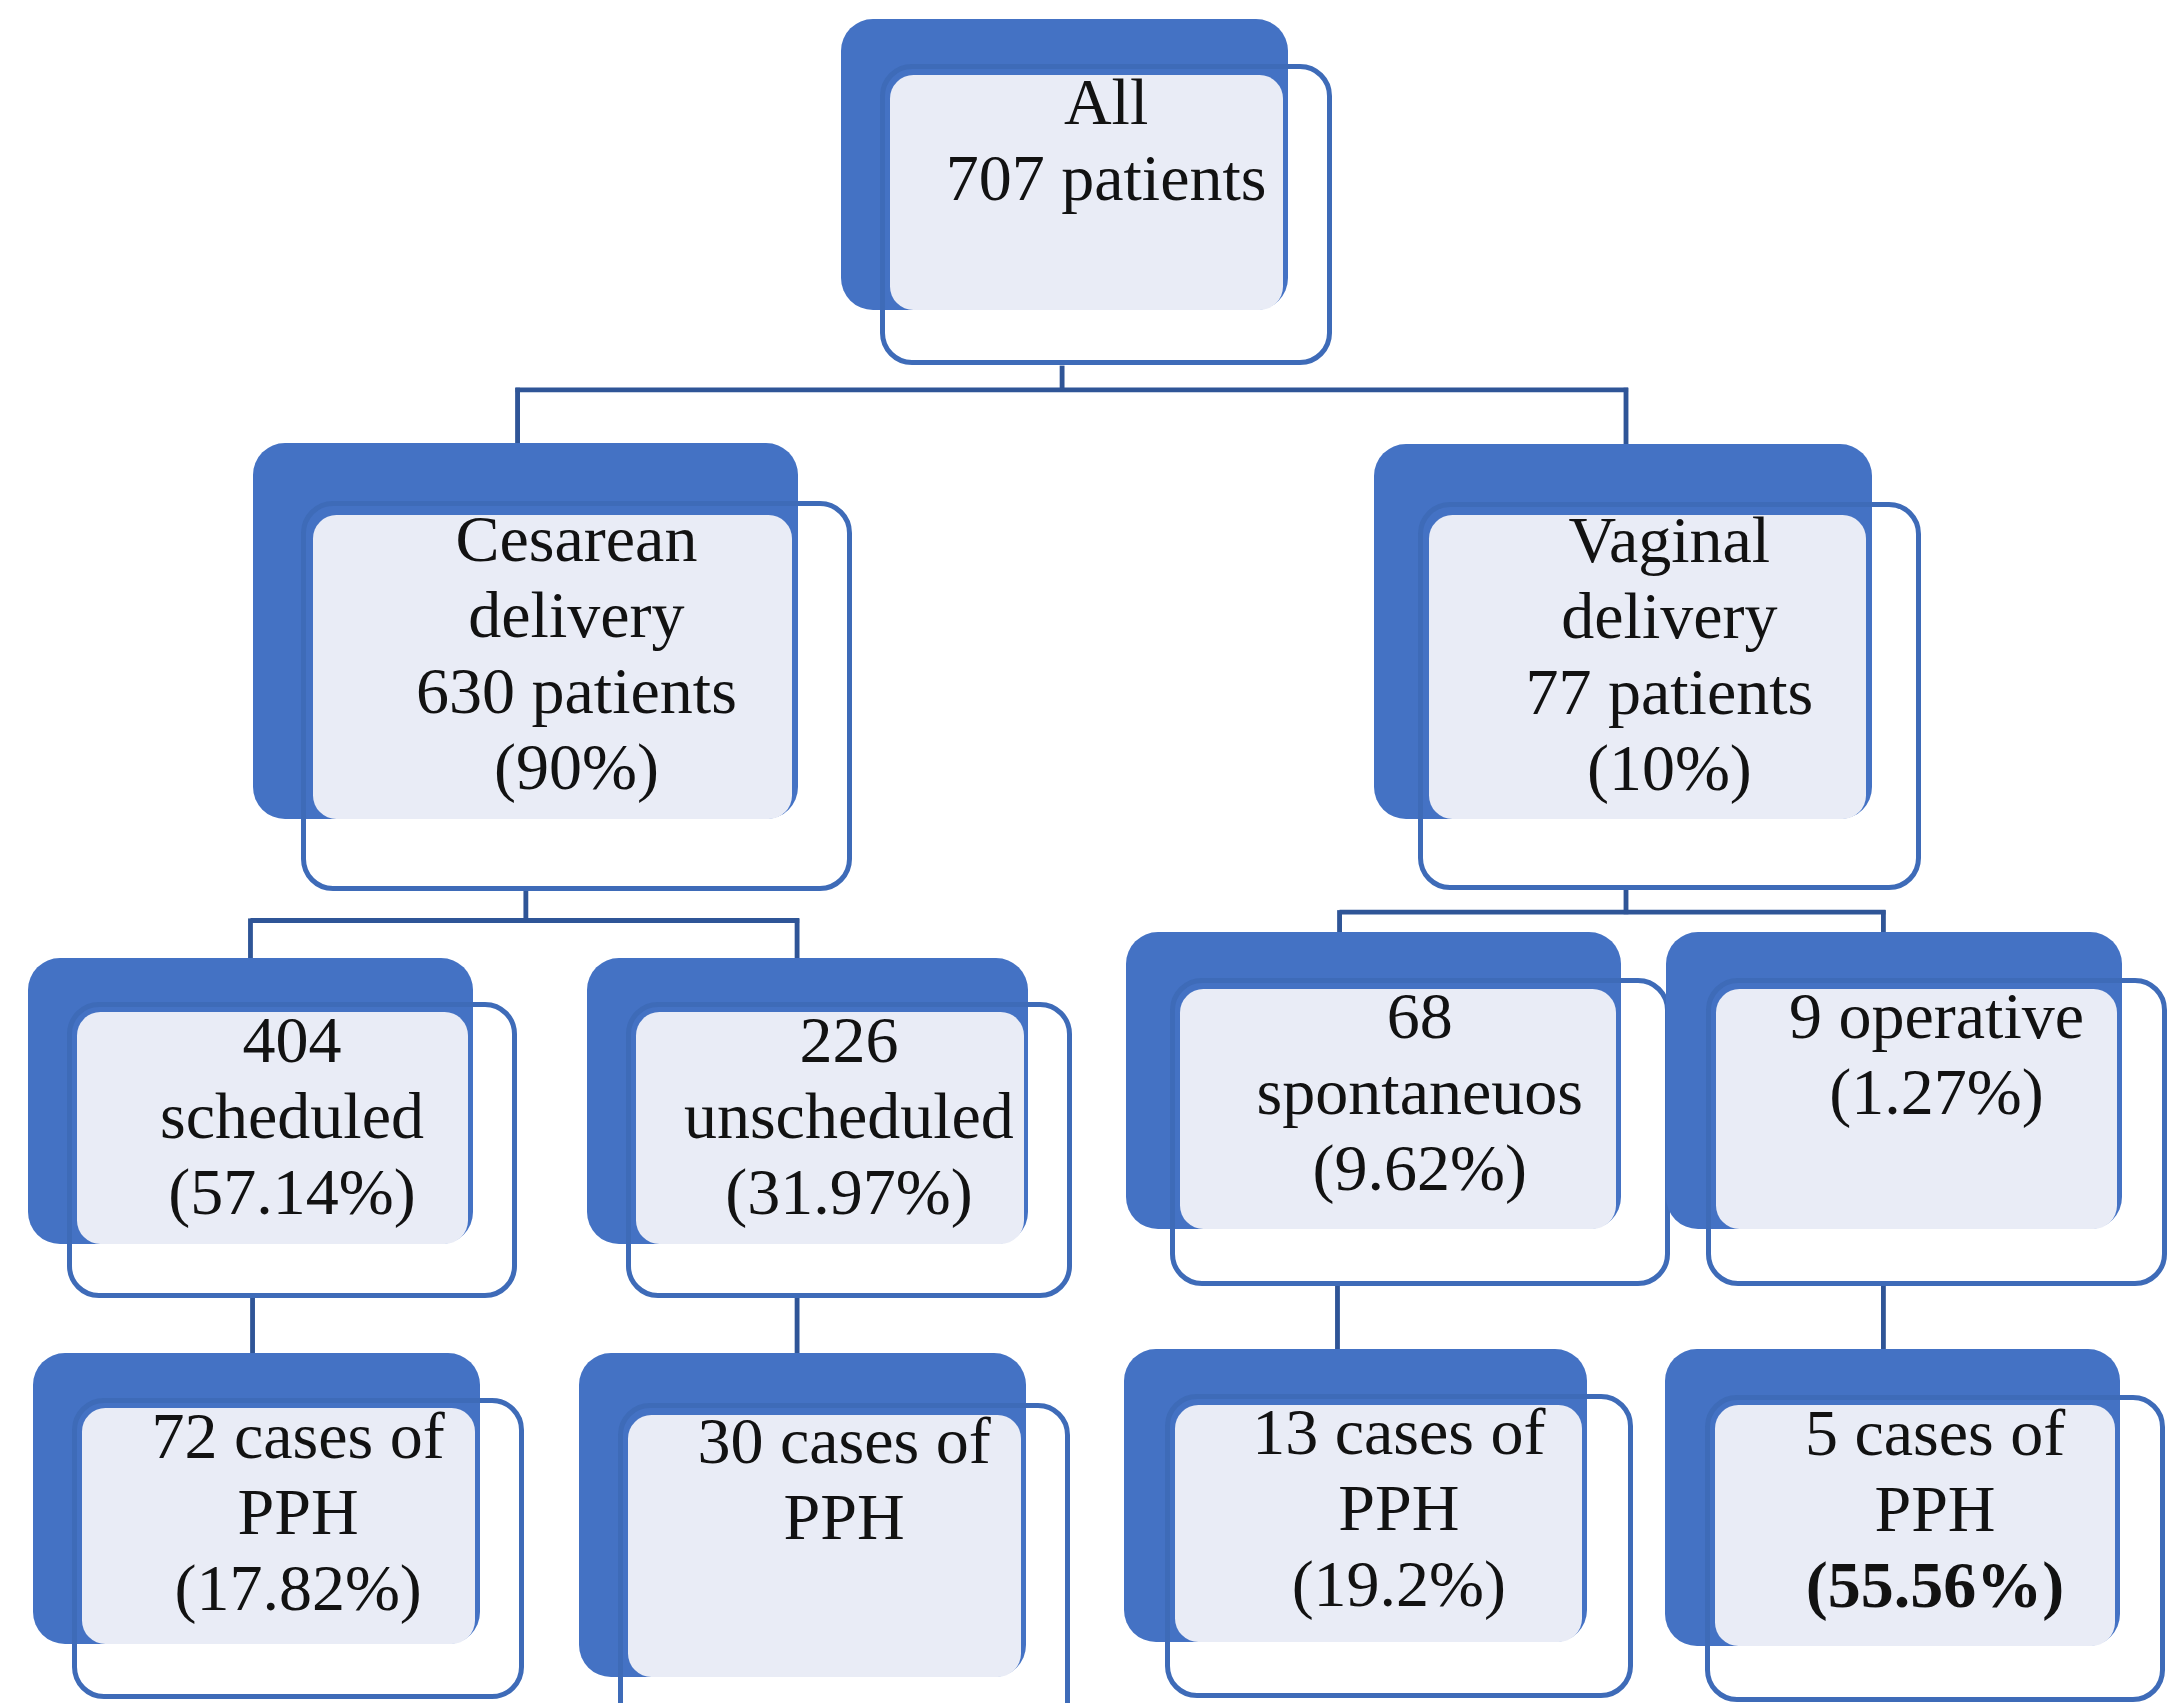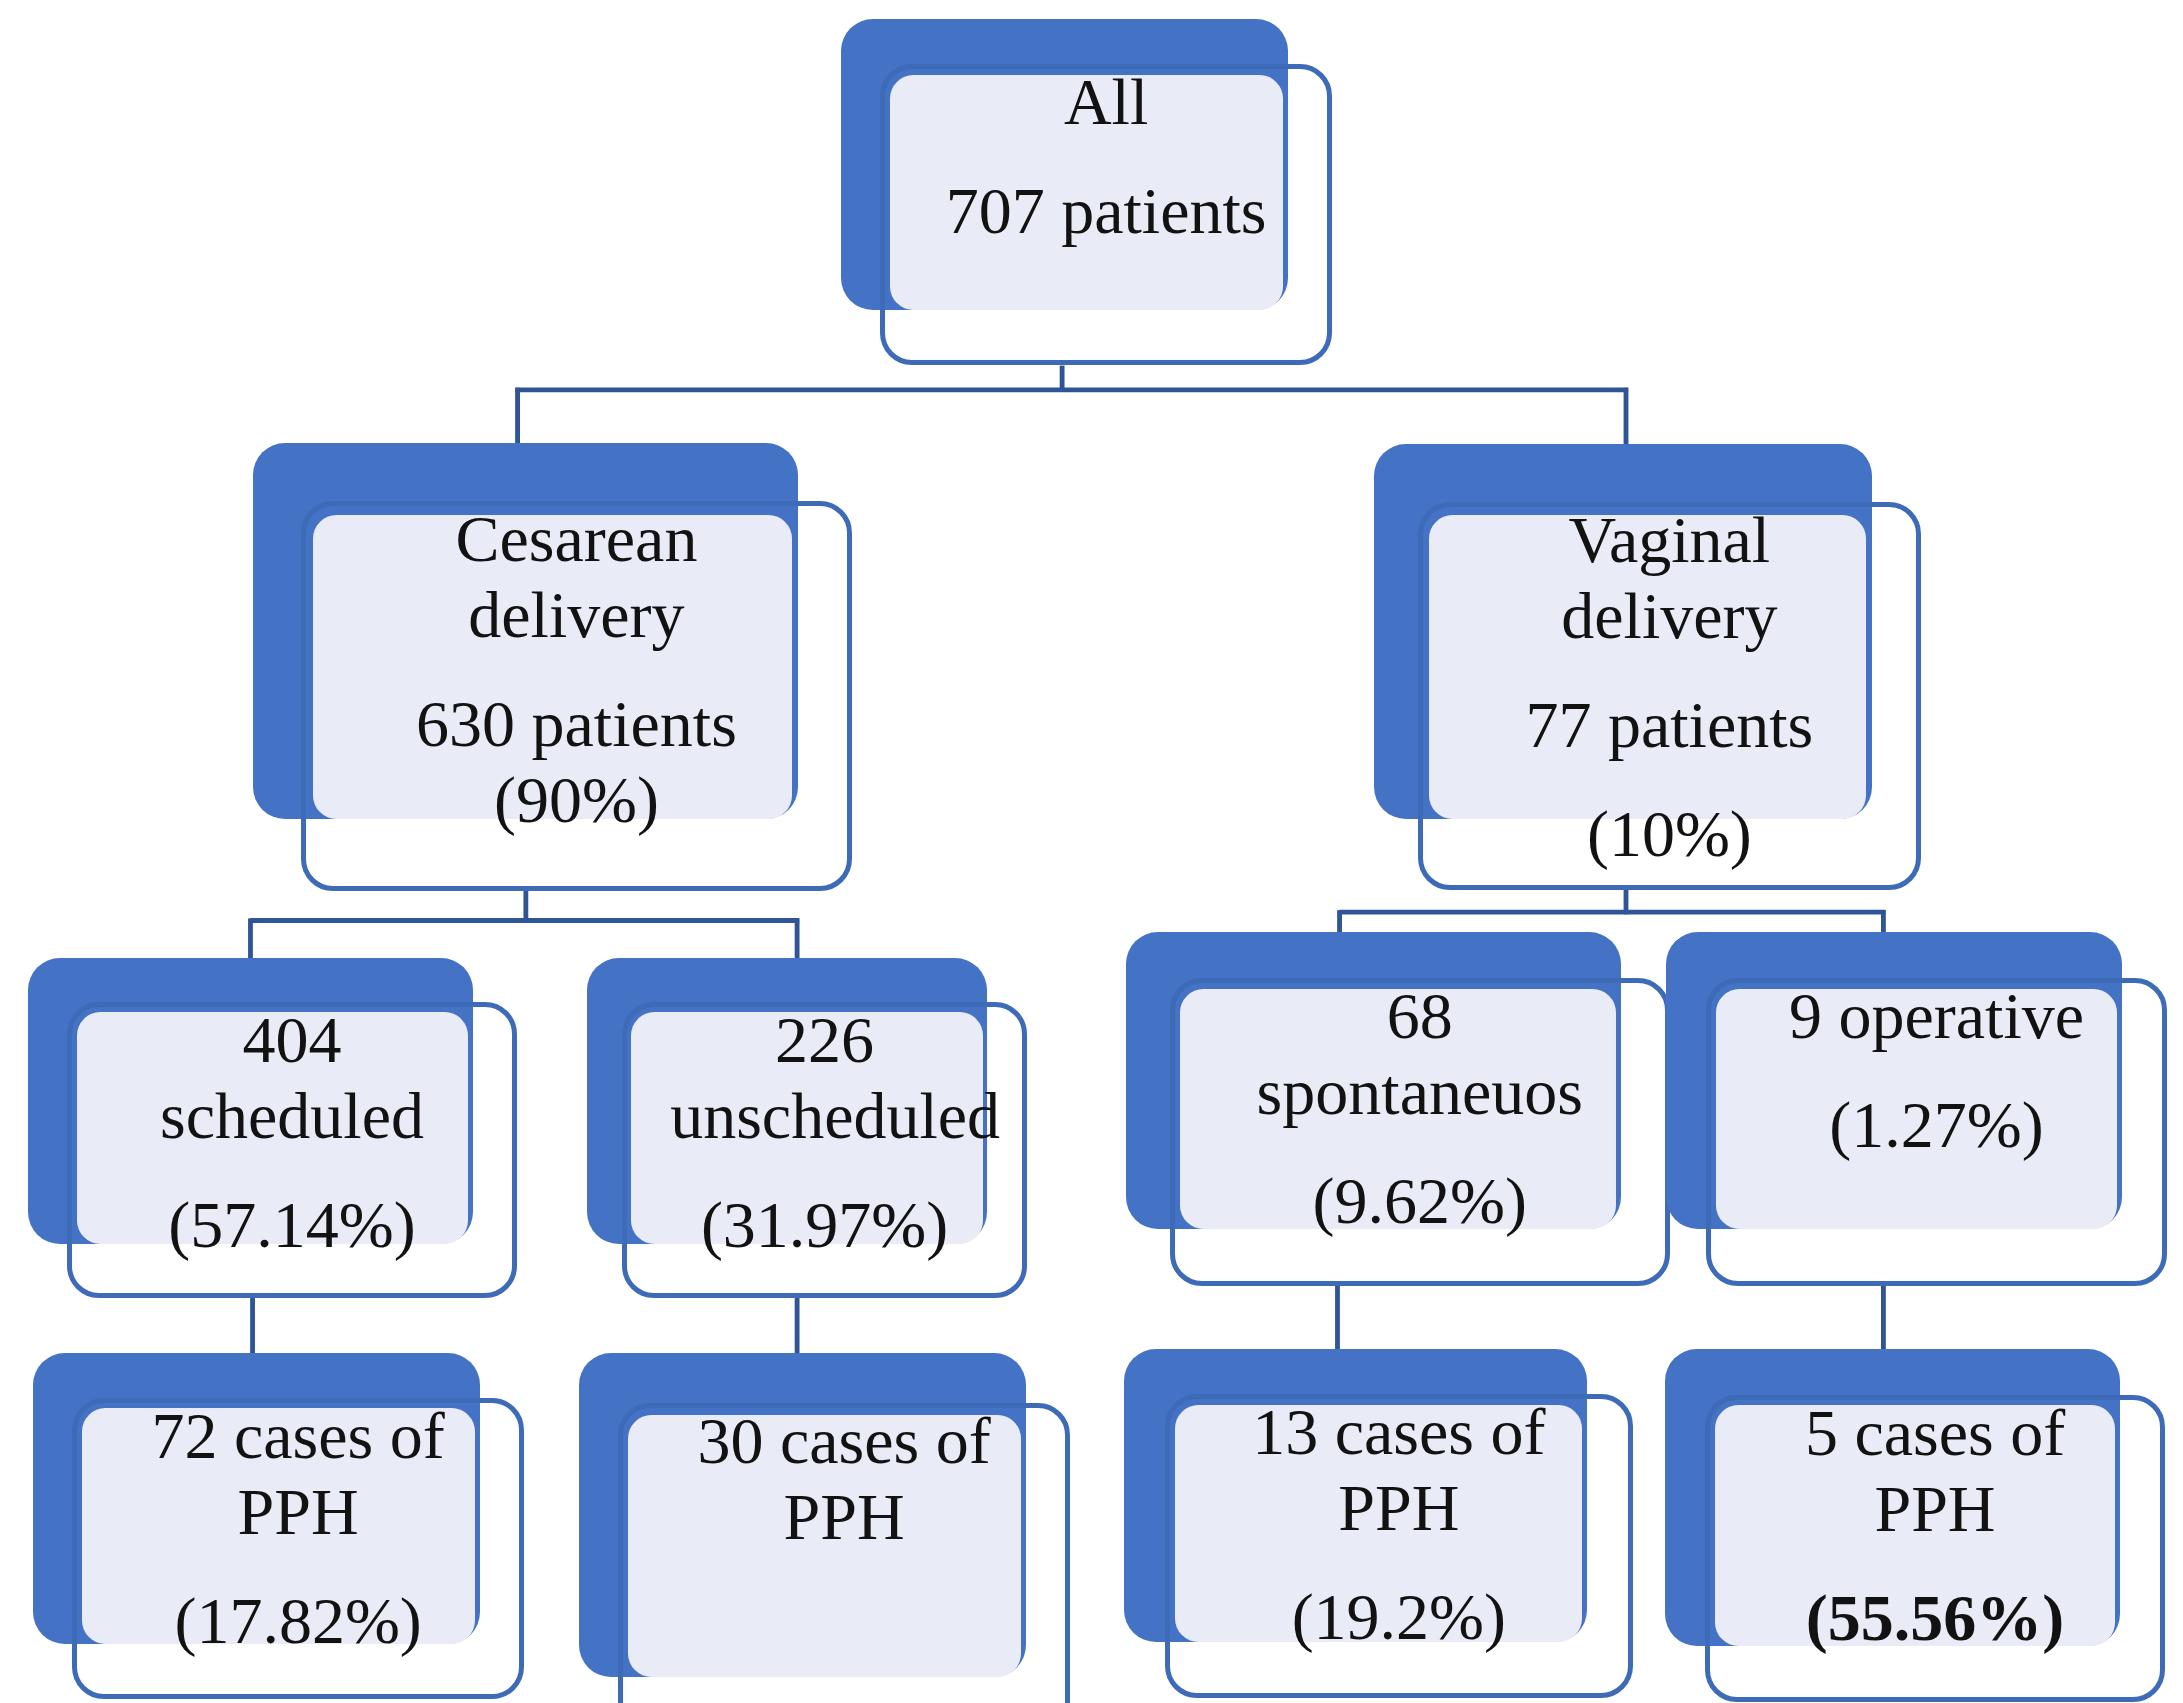--- a/index.html
+++ b/index.html
@@ -61,21 +61,21 @@
     display: flex;
     flex-direction: column;
     justify-content: flex-start;
     align-items: center;
     text-align: center;
     color: var(--text-color, #121212);
     font-size: 66px;
     line-height: 1.15;
   }
   .para { width: 100%; }
-  .para + .para { margin-top: 33px; }
+  .para + .para { }
   .para:empty { display: none; margin: 0; }
   .bold { font-weight: bold; }
 </style>
 </head>
 <body>
 
 <div class="canvas">
 
   <svg class="wires" viewBox="0 0 3155 2462">
     <line x1="1535" y1="528" x2="1535" y2="566"></line>
@@ -130,21 +130,21 @@
   <div class="node" style="left:28px; top:958px; width:489px; height:340px;">
     <div class="shadow"></div>
     <div class="panel"></div>
     <div class="frame"></div>
     <div class="text">
       <div class="para">404 scheduled</div>
       <div class="para">(57.14%)</div>
     </div>
   </div>
 
-  <div class="node" style="left:587px; top:958px; width:440px; height:340px;">
+  <div class="node" style="left:587px; top:958px; width:485px; height:340px;">
     <div class="shadow"></div>
     <div class="panel"></div>
     <div class="frame"></div>
     <div class="text">
       <div class="para">226 unscheduled</div>
       <div class="para">(31.97%)</div>
     </div>
   </div>
 
   <div class="node" style="left:1126px; top:932px; width:544px; height:354px;">

